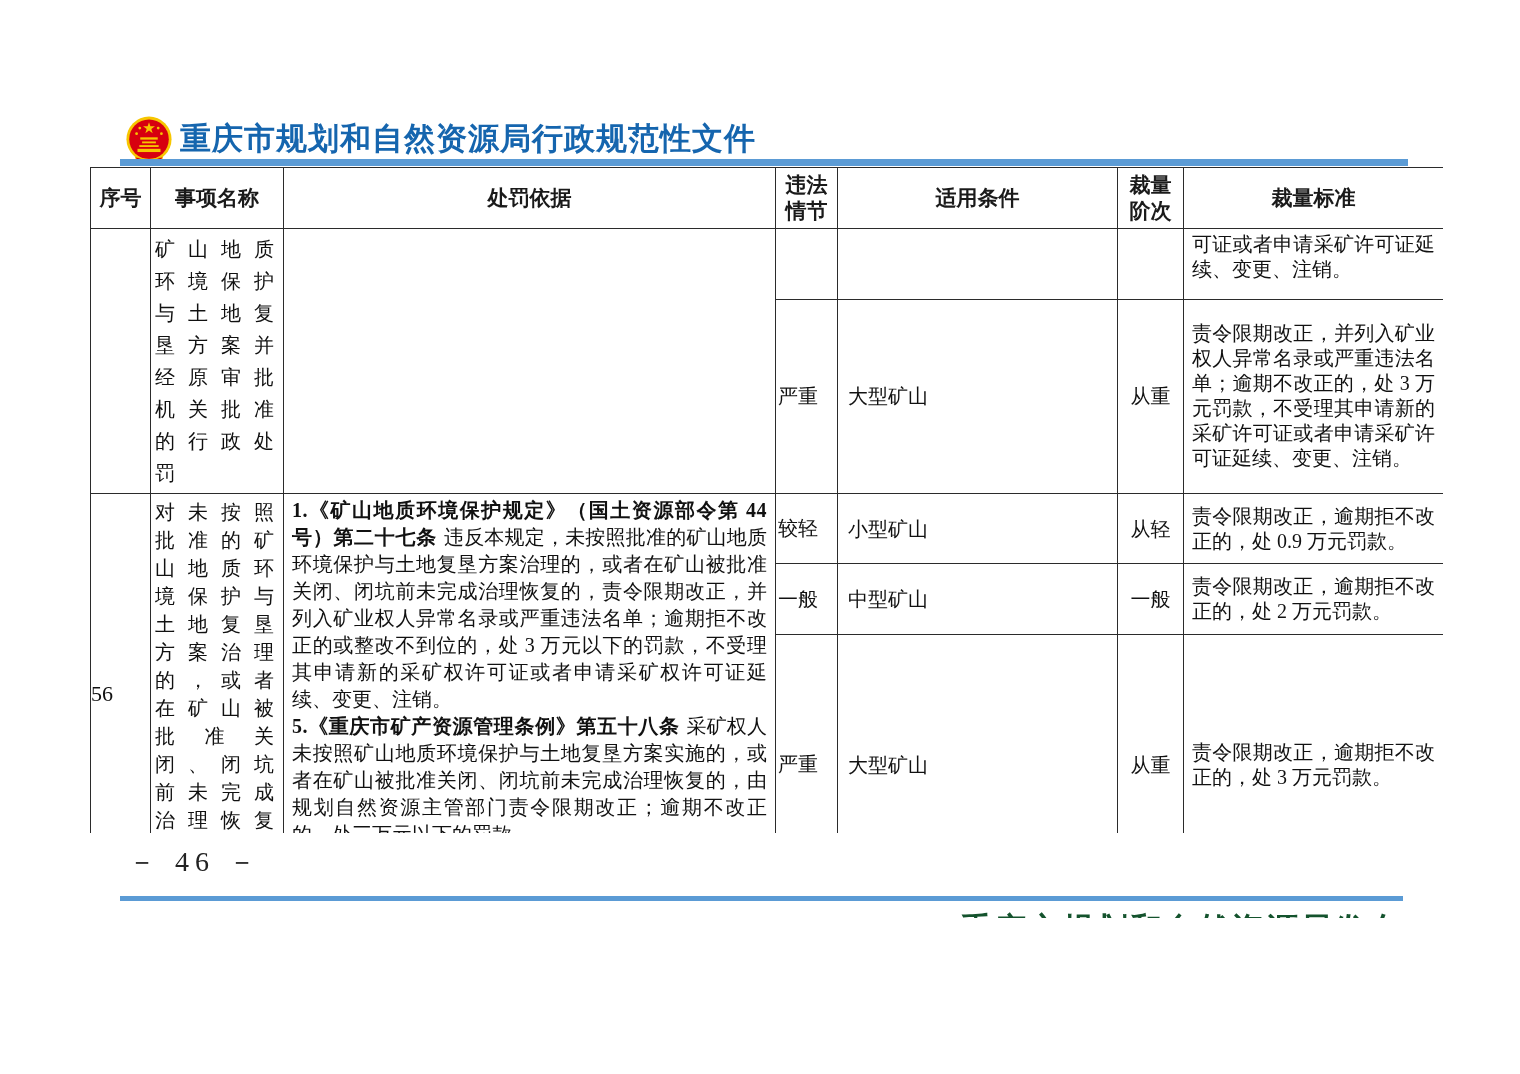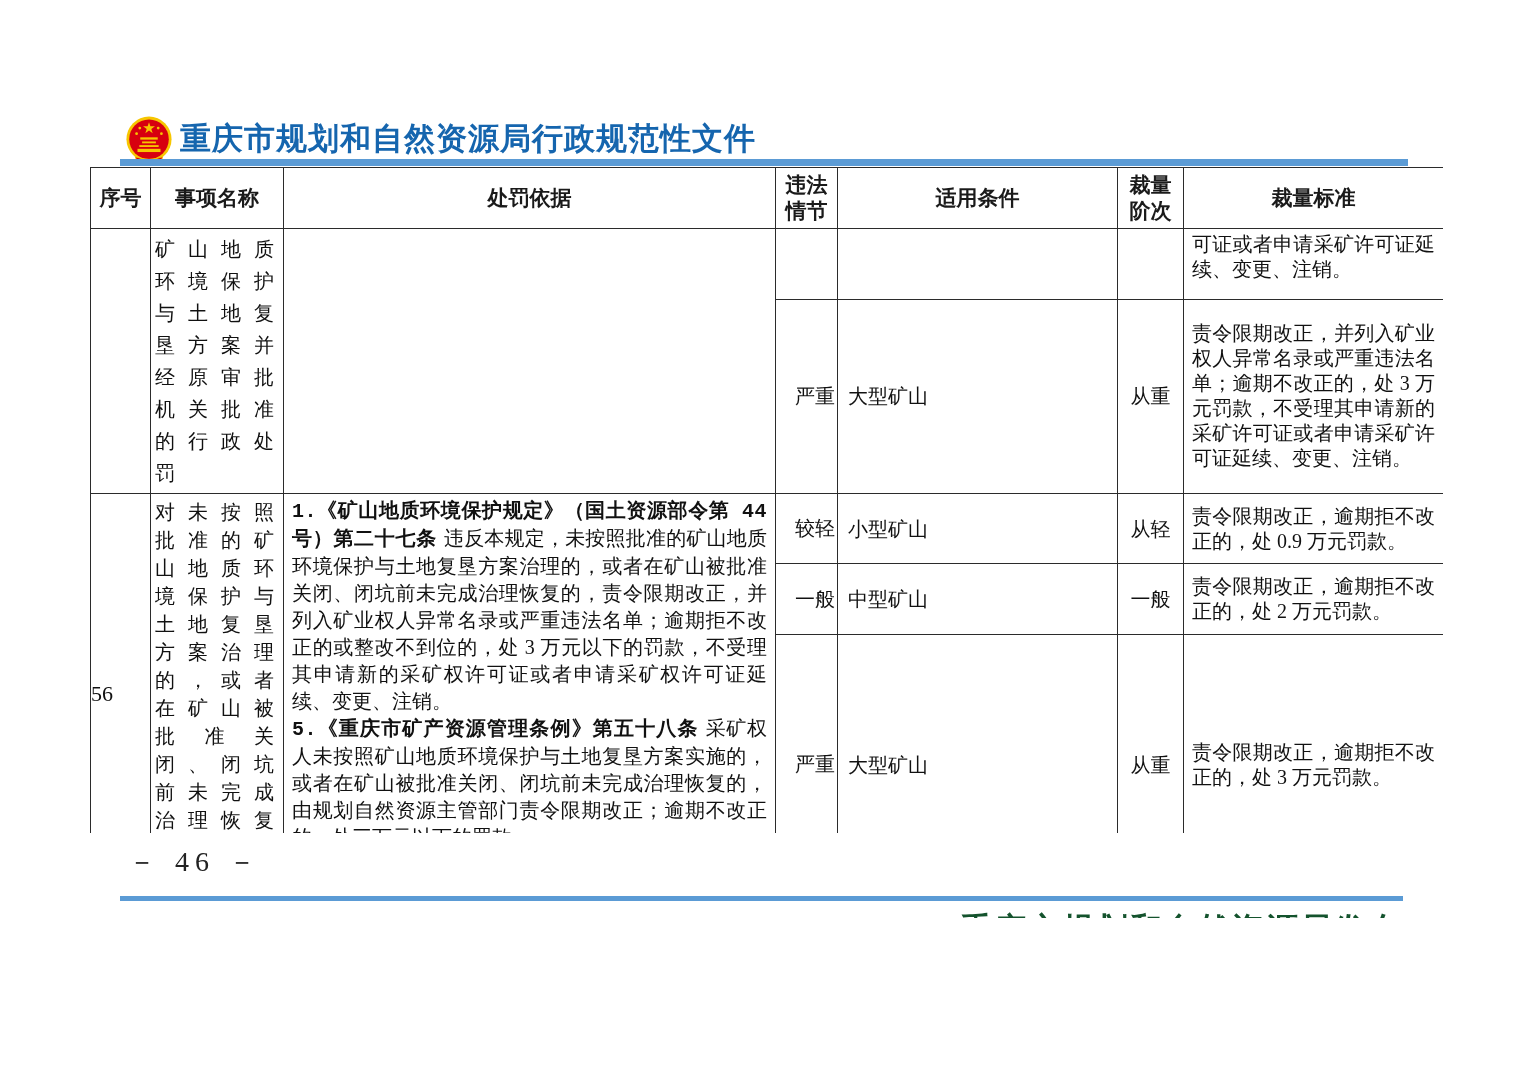--- a/index.html
+++ b/index.html
@@ -47,23 +47,23 @@
     text-align: justify; text-justify: inter-character;
     letter-spacing: 5px; line-height: 28px; font-size: 20px;
   }
   .item-text.lh32 { line-height: 32px; }
 
   .basis { padding: 3px 8px 2px 8px; }
   .para {
     text-align: justify; text-justify: inter-character;
     line-height: 27px; font-size: 20px;
   }
-  .para b { font-family: Liberation Mono, monospace; font-weight: bold; margin-right: 7px; letter-spacing: 0.5px; }
+  .para b { font-family: Liberation Serif, serif; font-weight: bold; margin-right: 7px; letter-spacing: 0.5px; }
 
-  .circ { text-align: right; line-height: 25px; padding: 2px; }
+  .circ { text-align: left; line-height: 25px; padding: 2px; }
   .cond { text-align: justify; text-justify: inter-character; padding: 3px 10px; line-height: 26px; }
   .level { text-align: center; line-height: 26px; padding: 2px 4px; }
   .standard { text-align: justify; text-justify: inter-character; padding: 3px 8px; line-height: 25px; }
 
   
   .tr-head { height: 61px; }
   .tr-a1 { height: 49px; }
   .tr-a2 { height: 153px; }
   .tr-b1 { height: 57px; }
   .tr-b2 { height: 58px; }

